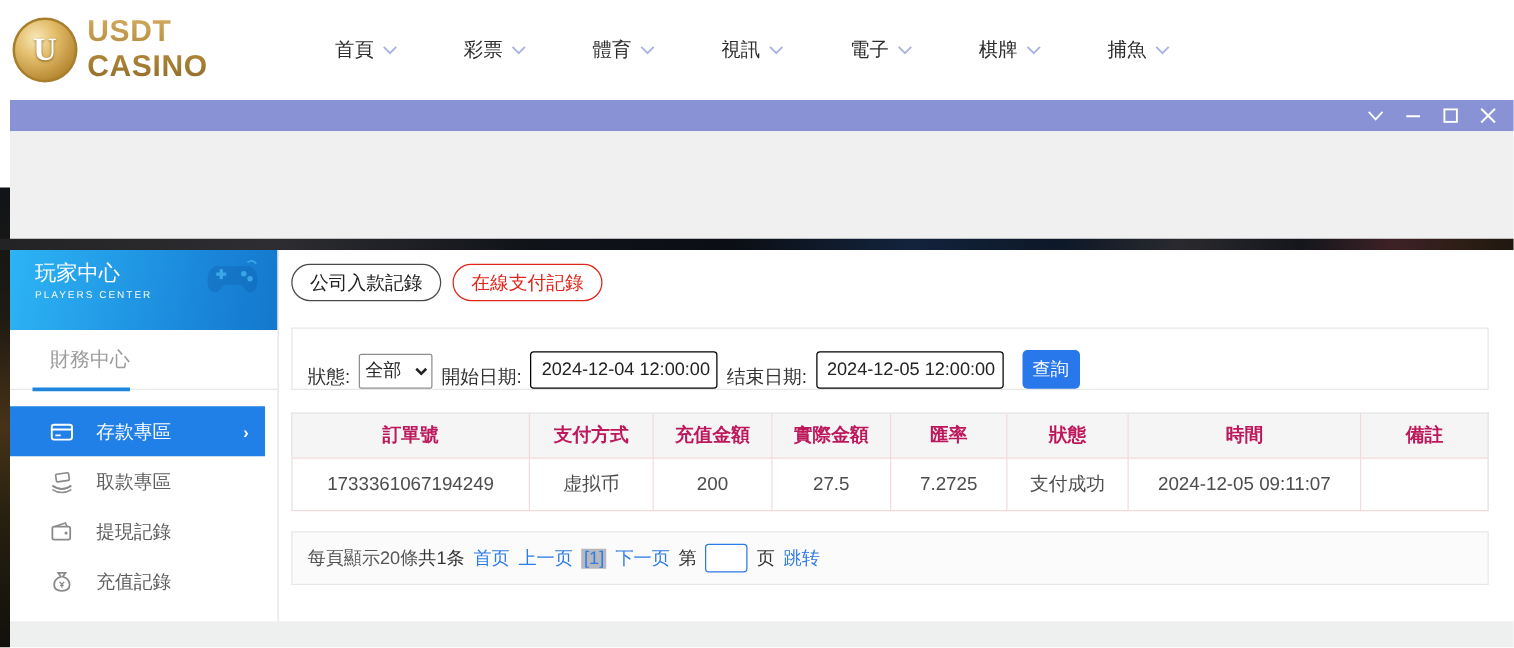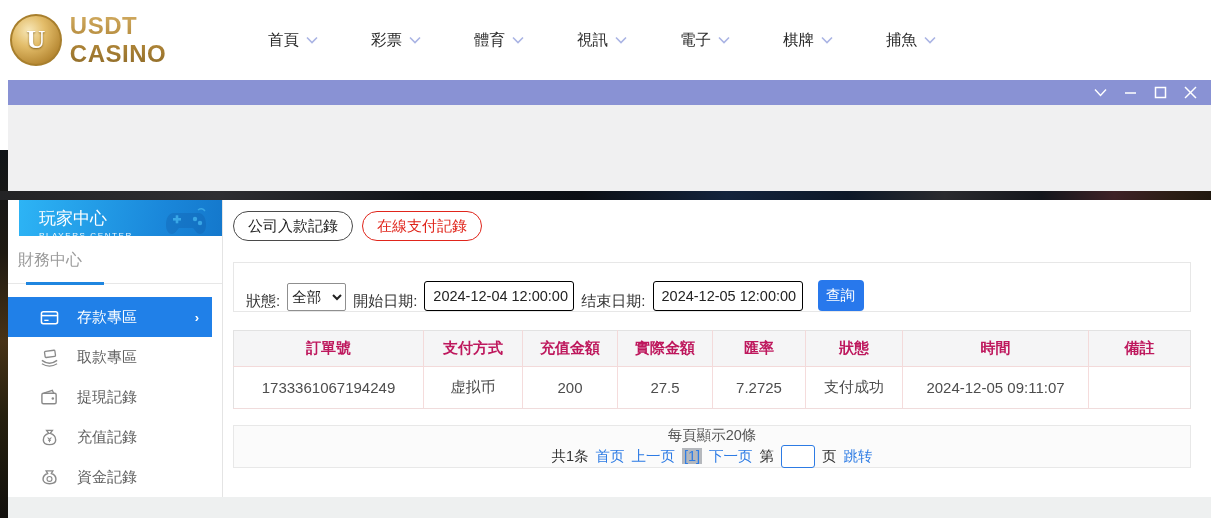--- a/index.html
+++ b/index.html
@@ -38,27 +38,27 @@
   #left-sliver { position:absolute; left:0; top:150px; width:8px; height:368px;
     background:linear-gradient(180deg,#101418 0%,#1f1a12 28%,#473217 52%,#26200f 72%,#12100c 100%); }
   #dark-strip { position:absolute; left:0; top:191px; width:1211px; height:9px;
     background:linear-gradient(90deg,#232325 0%,#2e2e32 18%,#101318 35%,#0b0e14 48%,#13233c 60%,#0d1828 70%,#2a2a2e 78%,#14161c 86%,#3e2126 92%,#2b1d14 97%,#20180f 100%); }
   #bottom-strip { position:absolute; left:8px; top:497px; width:1203px; height:21px; background:#eef0f0; }
   
   #workspace { position:absolute; left:8px; top:200px; width:1203px; height:297px; display:flex; background:#fff; }
   
   .sidebar { width:214px; background:#fff; flex:none; overflow:hidden; }
   .sidebar-header {
-    height:36px; position:relative; padding:7px 0 0 20px;
-    background:linear-gradient(100deg,#2db4f5 0%,#1a87da 70%,#1478cc 100%); color:#fff;margin-left:11px;
+    height:64px; position:relative; padding:7px 0 0 20px;
+    background:linear-gradient(100deg,#2db4f5 0%,#1a87da 70%,#1478cc 100%); color:#fff;
   }
   .sidebar-title { font-size:17px; font-weight:500; }
   .sidebar-subtitle { font-size:8px; letter-spacing:1.6px; opacity:0.95; margin-top:1px; }
   .gamepad-icon { position:absolute; right:14px; top:7px; opacity:0.55; }
-  .finance-section { padding:14px 0 0 10px; }
+  .finance-section { padding:14px 0 0 32px; }
   .finance-title { font-size:16px; color:#9b9b9b; }
   .finance-divider { position:relative; margin-top:11px; height:3px; }
   .finance-divider .grayline { position:absolute; left:0; right:0; top:1px; height:1px; background:#e7e7e7; }
   .finance-divider .blueseg { position:absolute; left:18px; top:0; width:78px; height:3px; background:#1f86e0; }
   .menu { margin-top:12px; }
   .menu-item { height:40px; display:flex; align-items:center; padding-left:32px; cursor:pointer; color:#5f5f5f; font-size:15px; position:relative; }
   .menu-item .mi-icon { width:19px; height:19px; margin-right:18px; color:#8a8a8a; flex:none; }
   .menu-item.active { background:#2080e8; color:#fff; margin-right:10px; }
   .menu-item.active .mi-icon { color:#fff; }
   .menu-arrow { position:absolute; right:13px; font-size:13px; font-weight:bold; color:#fff; }
@@ -91,21 +91,21 @@
     height:36px; border-right:1px solid #f3dada; border-bottom:1px solid #f3dada; text-align:center;
   }
   .records-table td {
     font-size:15px; color:#4d4d4d; height:42px; text-align:center;
     border-right:1px solid #f5dcdc; border-bottom:1px solid #f0dcdc; background:#fff;
   }
   .records-table th:last-child, .records-table td:last-child { border-right:none; }
   .records-table { border:1px solid #e2e2e2; }
   .pagination-box {
     margin:16px 21px 0 10px; height:43px; border:1px solid #e8e8e8; background:#fbfbfb;
-    display:flex; align-items:center; justify-content:center; padding:0 12px;flex-direction:column;
+    display:flex; align-items:center; justify-content:flex-start; padding:0 12px;
   }
   .per-page { font-size:14.5px; color:#555; }
   .pager { display:flex; align-items:center; gap:7px; font-size:14.5px; }
   .pager .total { color:#333; }
   .pager a { color:#2d7be4; text-decoration:none; cursor:pointer; }
   .pager .current { color:#2d7be4; background:#b5b8bd; padding:0 2px; }
   .pager .plain { color:#333; }
   .jump-input { width:34px; height:23px; border:1px solid #2d7be4; border-radius:3px; background:#fff; }
 </style>
 </head>

